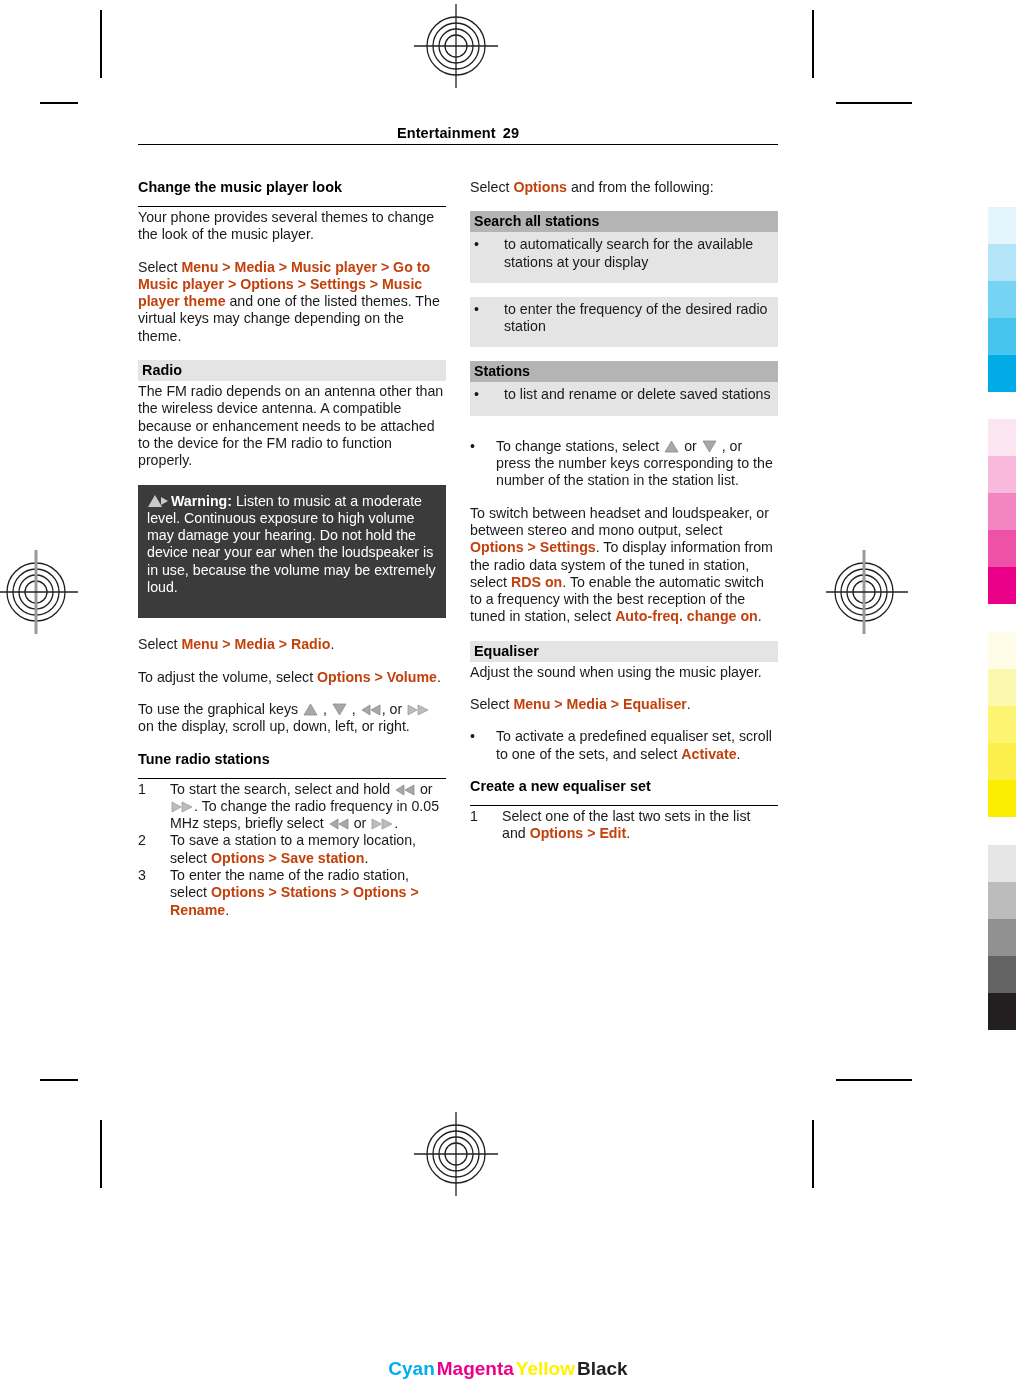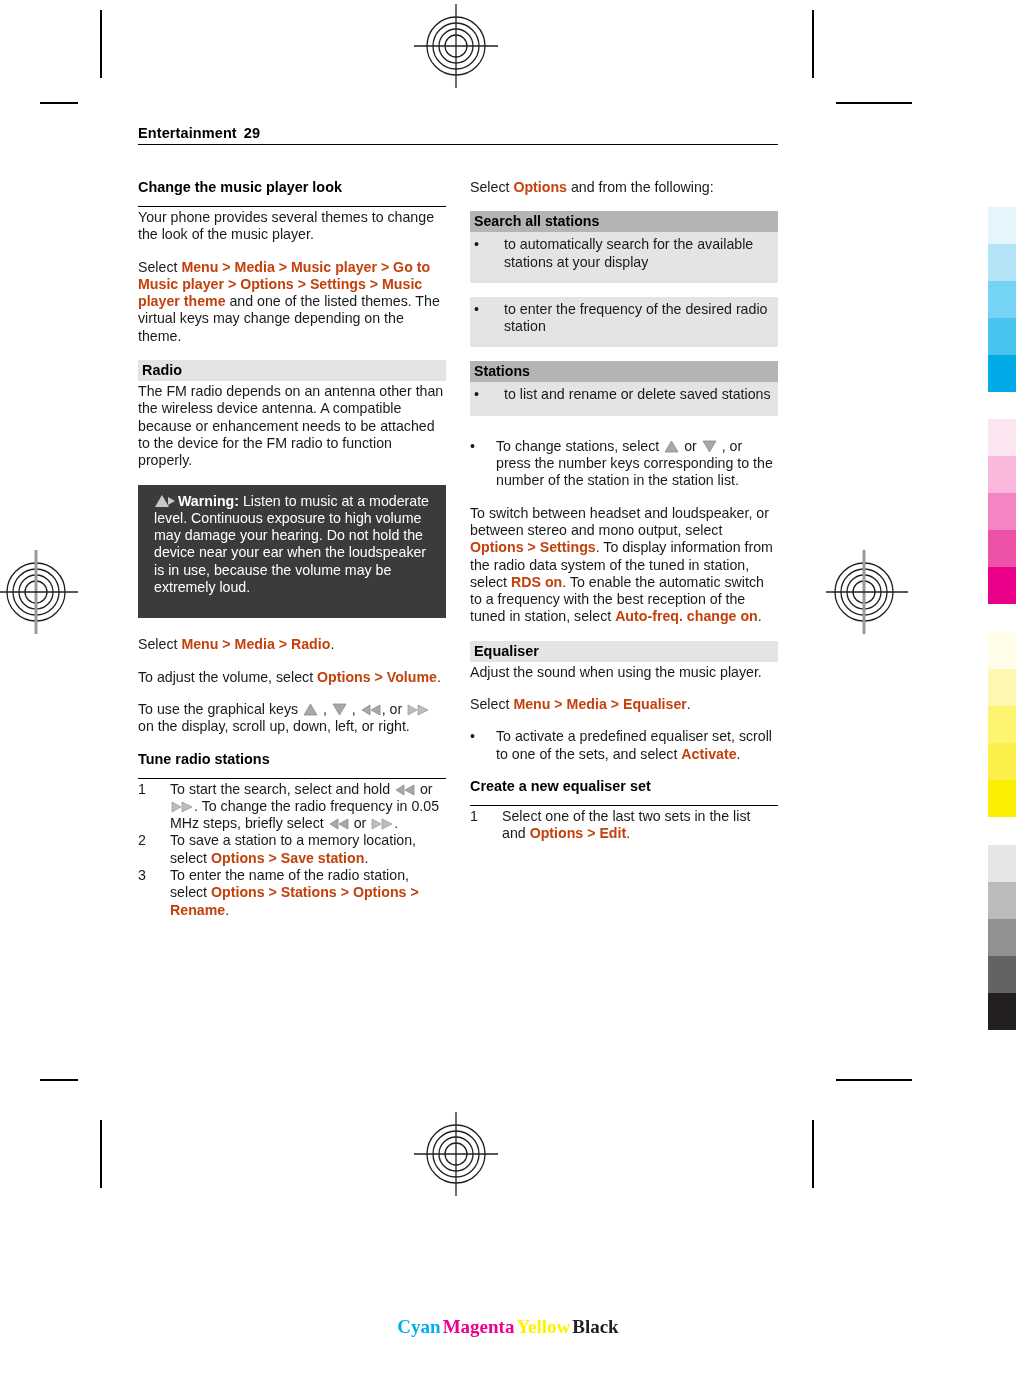--- a/index.html
+++ b/index.html
@@ -19,21 +19,21 @@
 
   
   #page {
     position: absolute;
     left: 138px; top: 125px;
     width: 640px;
   }
 
   
   .runhead {
-    text-align: left;
+    text-align: center;
     font-size: 14.5px;
     font-weight: bold;
     color: #000;
     letter-spacing: .1px;
     padding-bottom: 3px;
     border-bottom: 1.6px solid #000;
     margin-bottom: 34px;
   }
   .runhead .pg { margin-left: 7px; }
 
@@ -69,21 +69,21 @@
     background: #e4e4e4;
     line-height: 17px;
   }
 
   
   .warn {
     background: #3b3b3b;
     color: #ffffff;
     font-size: 14.2px;
     line-height: 17.3px;
-    padding: 8px 9px 22px 16px;
+    padding: 8px 9px 22px 9px;
     margin: 0 0 18px 0;
   }
   .warn .wb { font-weight: bold; }
   .warn-ico {
     display: inline-block;
     vertical-align: -2px;
     margin-right: 2px;
   }
 
   
@@ -135,23 +135,23 @@
   .key { display: inline-block; vertical-align: -2px; margin: 0 1px; }
 
   
   .swatchcol { position: absolute; left: 988px; width: 28px; }
   .swatch { width: 28px; height: 37px; }
 
   
   #cmyk {
     position: absolute;
     left: 0; right: 0;
-    top: 1316px;
+    top: 1358px;
     text-align: center;
-    font-family: Liberation Serif, serif;
+    font-family: Liberation Sans, sans-serif;
     font-weight: bold;
     font-size: 19px;
     letter-spacing: 0px;
   }
   #cmyk span { margin: 0 1px; }
 </style>
 </head>
 <body>
 
 <div class="crop" style="left:100px; top:10px;  width:1.6px; height:68px;"></div>

